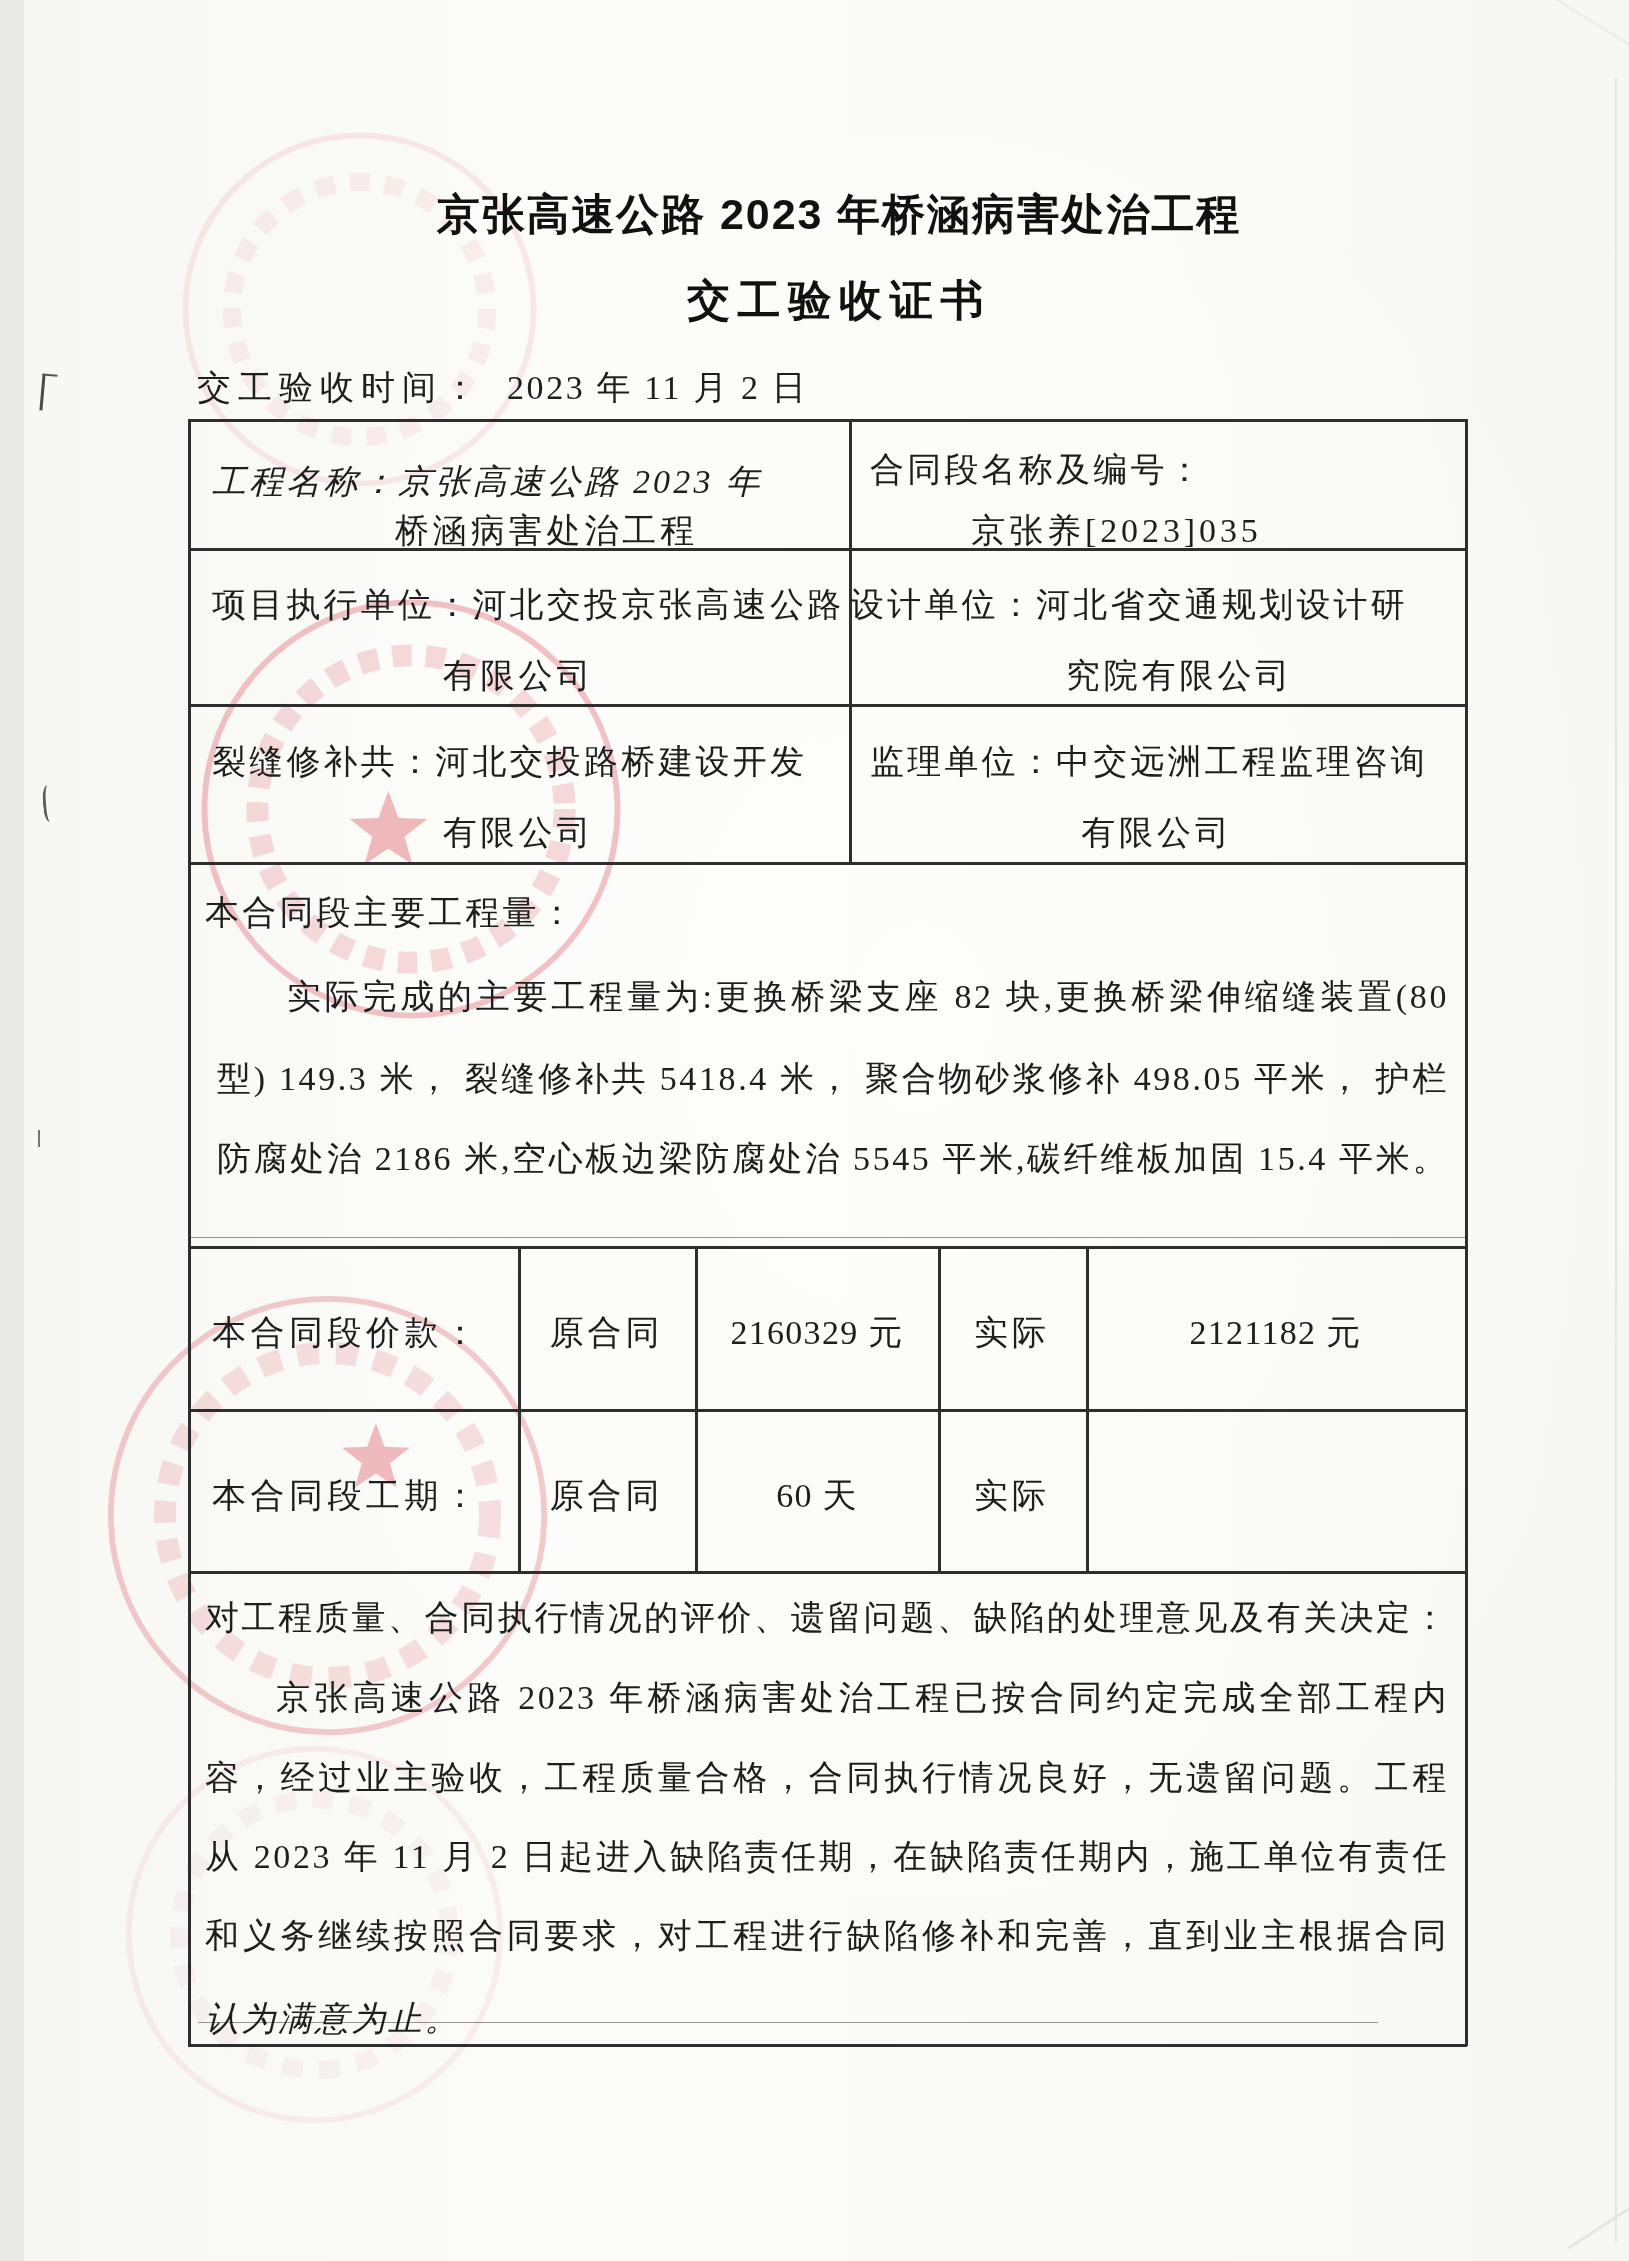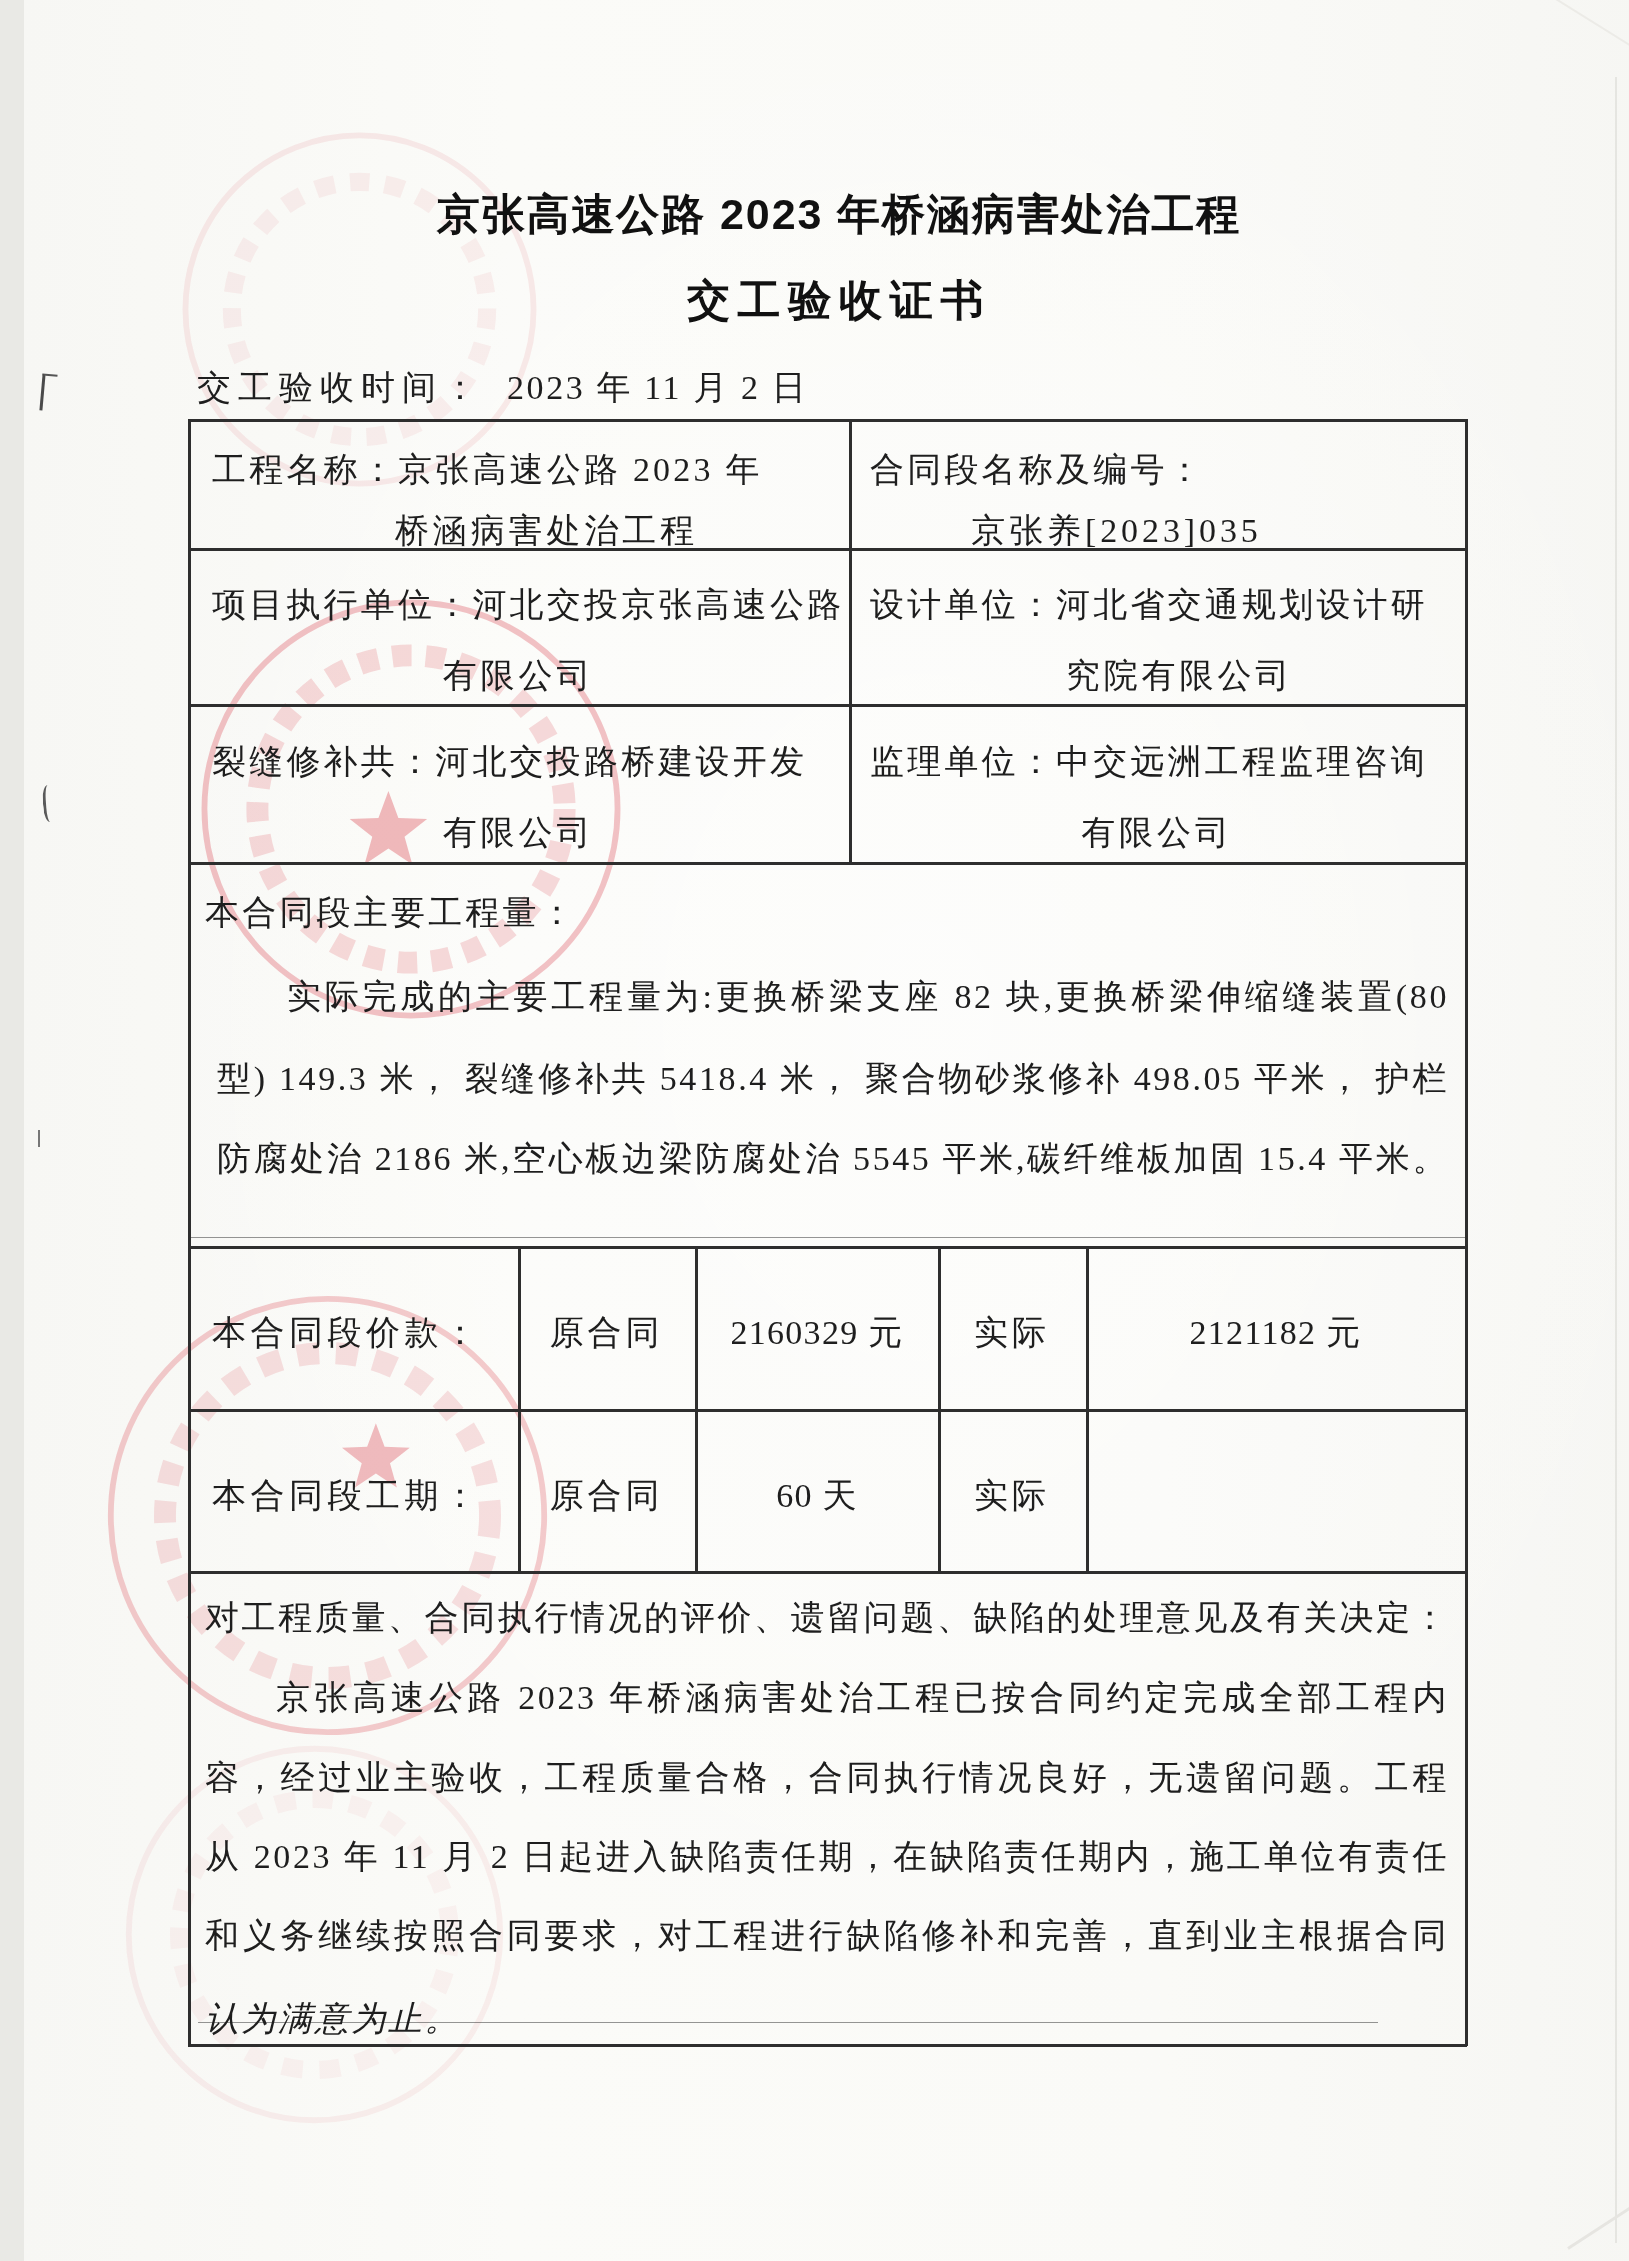--- a/index.html
+++ b/index.html
@@ -86,28 +86,28 @@
   <div class="abs hline" style="left:164px;top:2044px;width:1279px;"></div>
 
   <div class="abs vline" style="left:164px;top:419px;height:1627px;"></div>
   <div class="abs vline" style="left:1441px;top:419px;height:1627px;"></div>
   <div class="abs vline" style="left:825px;top:419px;height:443px;"></div>
   <div class="abs vline" style="left:494px;top:1246px;height:326px;"></div>
   <div class="abs vline" style="left:671px;top:1246px;height:326px;"></div>
   <div class="abs vline" style="left:914px;top:1246px;height:326px;"></div>
   <div class="abs vline" style="left:1062px;top:1246px;height:326px;"></div>
 
-  <div class="abs body-text" style="left:188px;top:447px;">工程名称：京张高速公路 2023 年</div>
+  <div class="abs body-text" style="left:188px;top:459px;font-style:italic;">工程名称：京张高速公路 2023 年</div>
   <div class="abs cell-line2" style="left:164px;top:508px;width:661px;padding-left:28px;">桥涵病害处治工程</div>
   <div class="abs body-text" style="left:846px;top:447px;">合同段名称及编号：</div>
   <div class="abs cell-line2" style="left:825px;top:508px;width:535px;">京张养[2023]035</div>
 
   <div class="abs body-text" style="left:188px;top:582px;">项目执行单位：河北交投京张高速公路</div>
   <div class="abs cell-line2" style="left:164px;top:653px;width:661px;">有限公司</div>
-  <div class="abs body-text" style="left:846px;top:582px;text-align:right;">设计单位：河北省交通规划设计研</div>
+  <div class="abs body-text" style="left:826px;top:582px;text-align:right;">设计单位：河北省交通规划设计研</div>
   <div class="abs cell-line2" style="left:825px;top:653px;width:661px;">究院有限公司</div>
 
   <div class="abs body-text" style="left:188px;top:739px;">裂缝修补共：河北交投路桥建设开发</div>
   <div class="abs cell-line2" style="left:164px;top:810px;width:661px;">有限公司</div>
   <div class="abs body-text" style="left:846px;top:739px;">监理单位：中交远洲工程监理咨询</div>
   <div class="abs cell-line2" style="left:825px;top:810px;width:616px;">有限公司</div>
 
   <div class="abs body-text" style="left:181px;top:890px;">本合同段主要工程量：</div>
   <div class="abs para" style="left:193px;top:977px;width:1232px;text-indent:70px;">实际完成的主要工程量为:更换桥梁支座 82 块,更换桥梁伸缩缝装置(80</div>
   <div class="abs para" style="left:193px;top:1059px;width:1232px;">型) 149.3 米， 裂缝修补共 5418.4 米， 聚合物砂浆修补 498.05 平米， 护栏</div>

